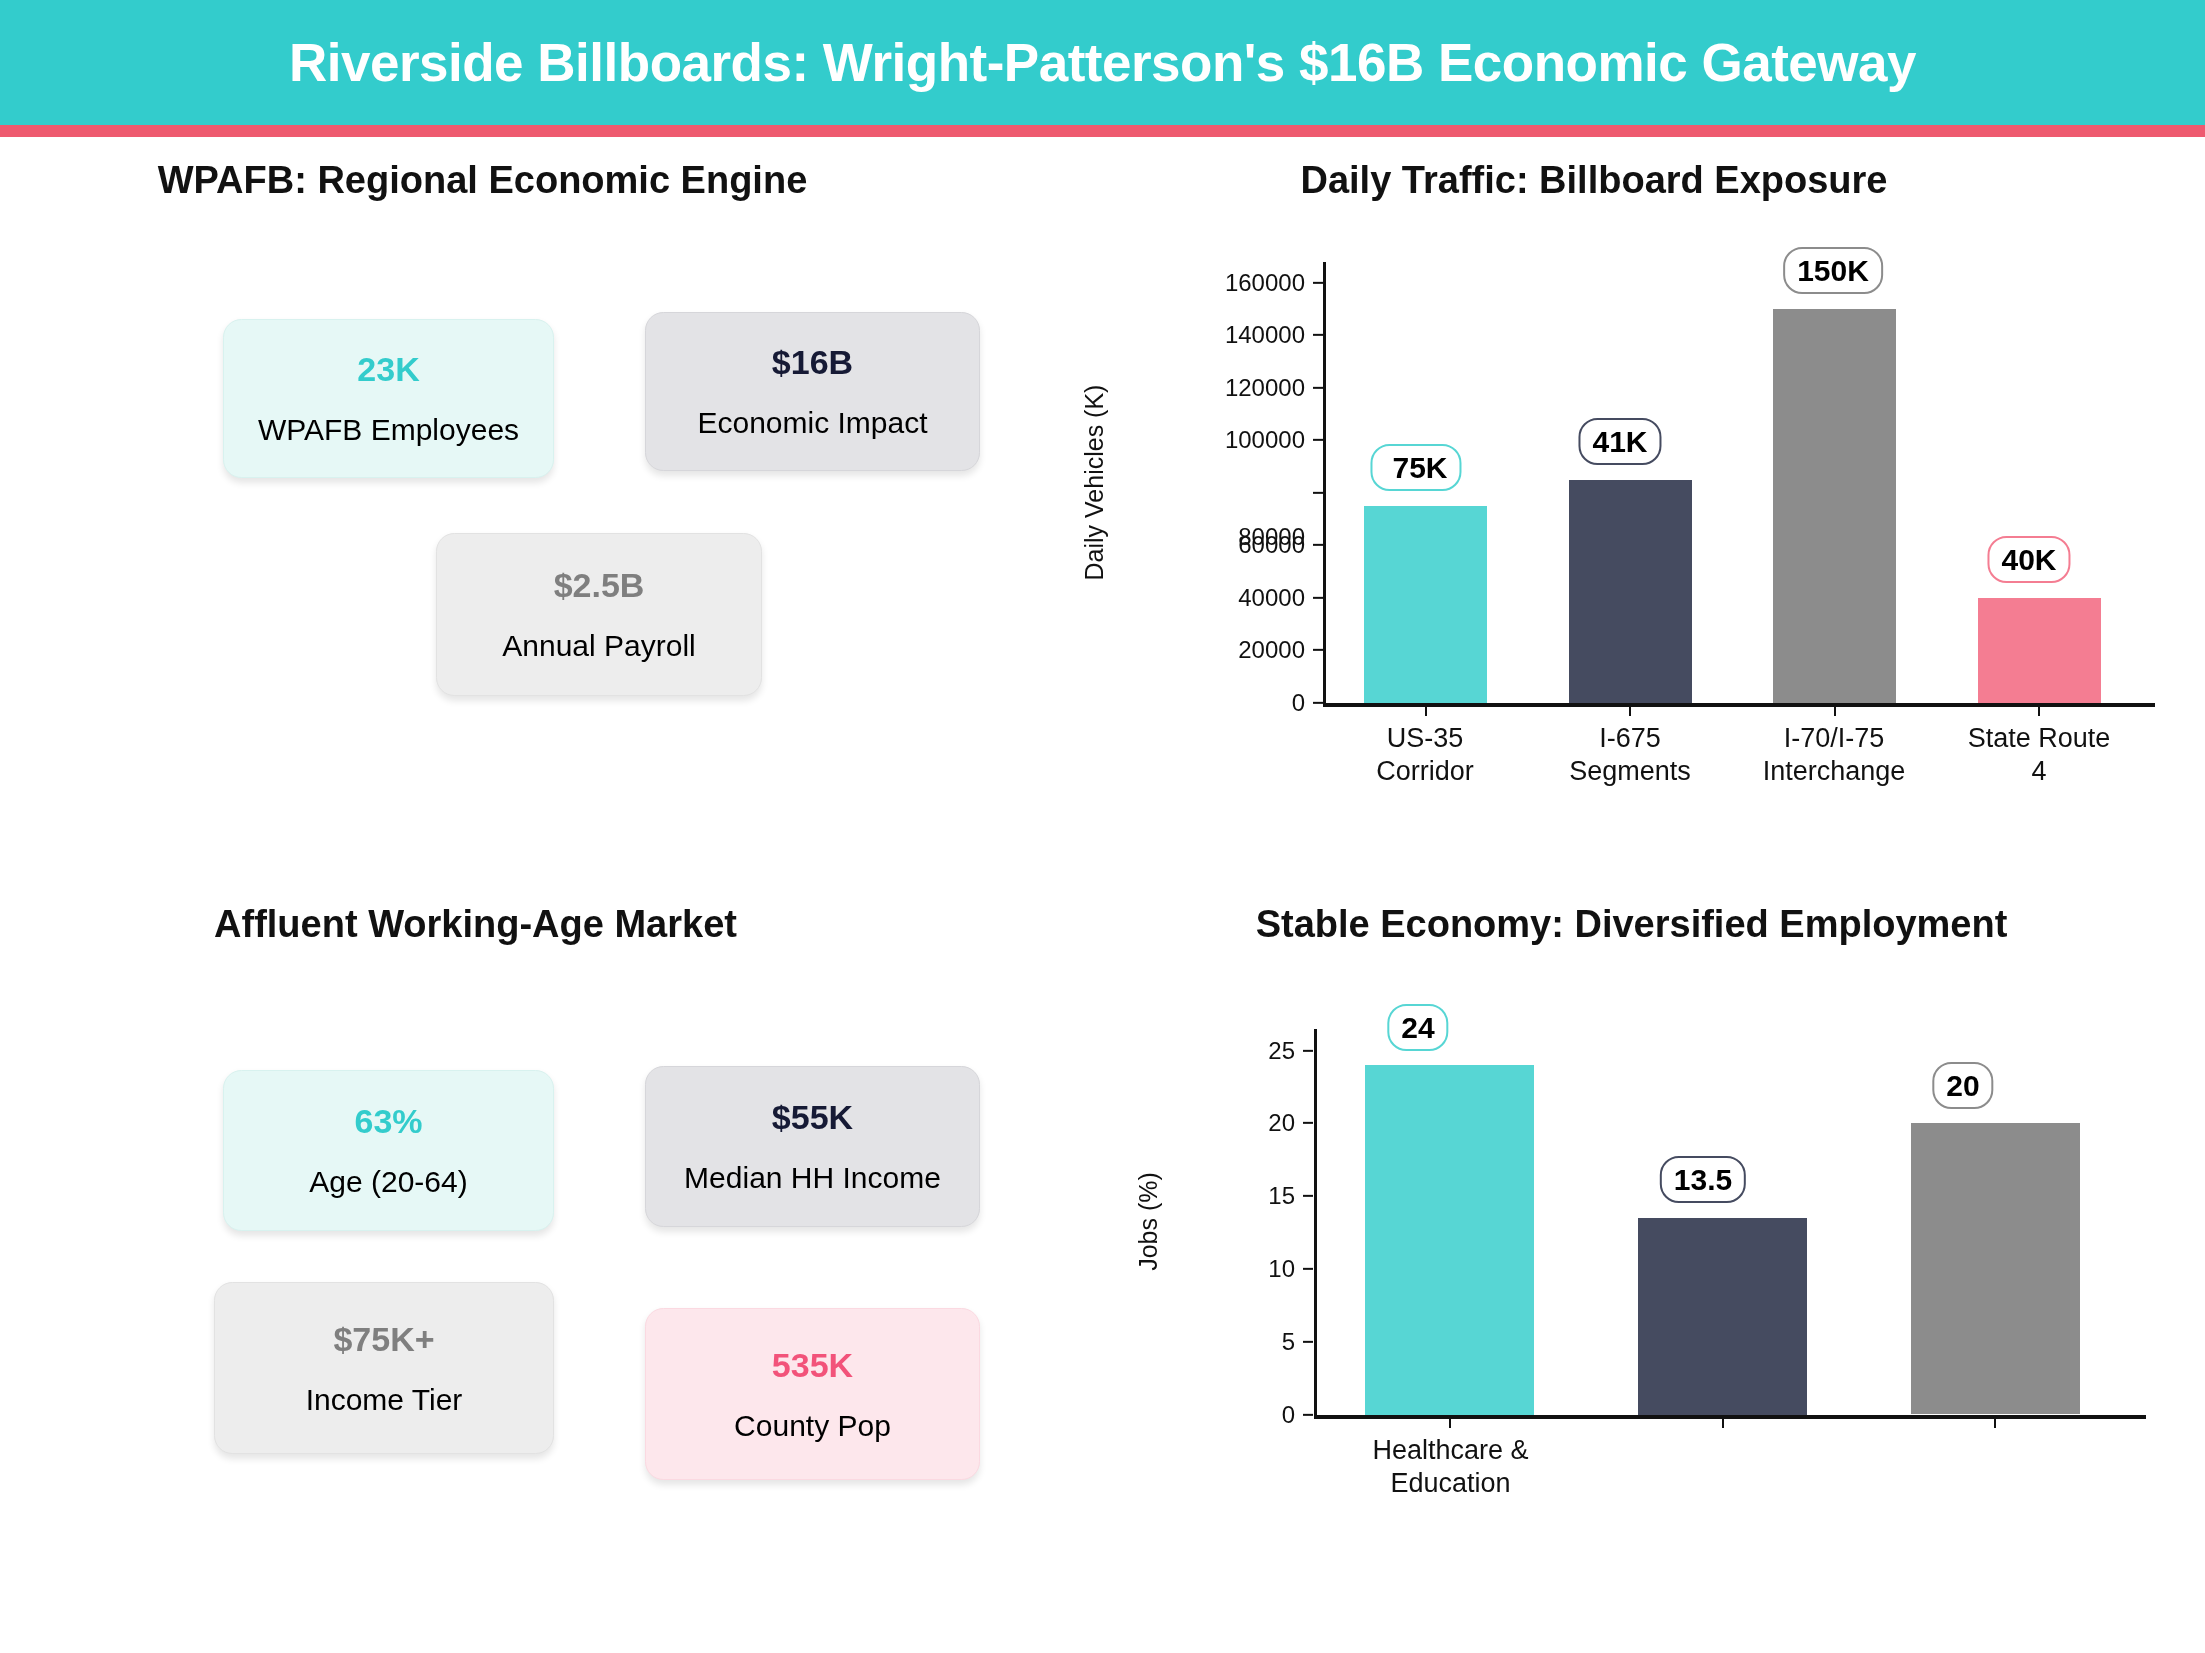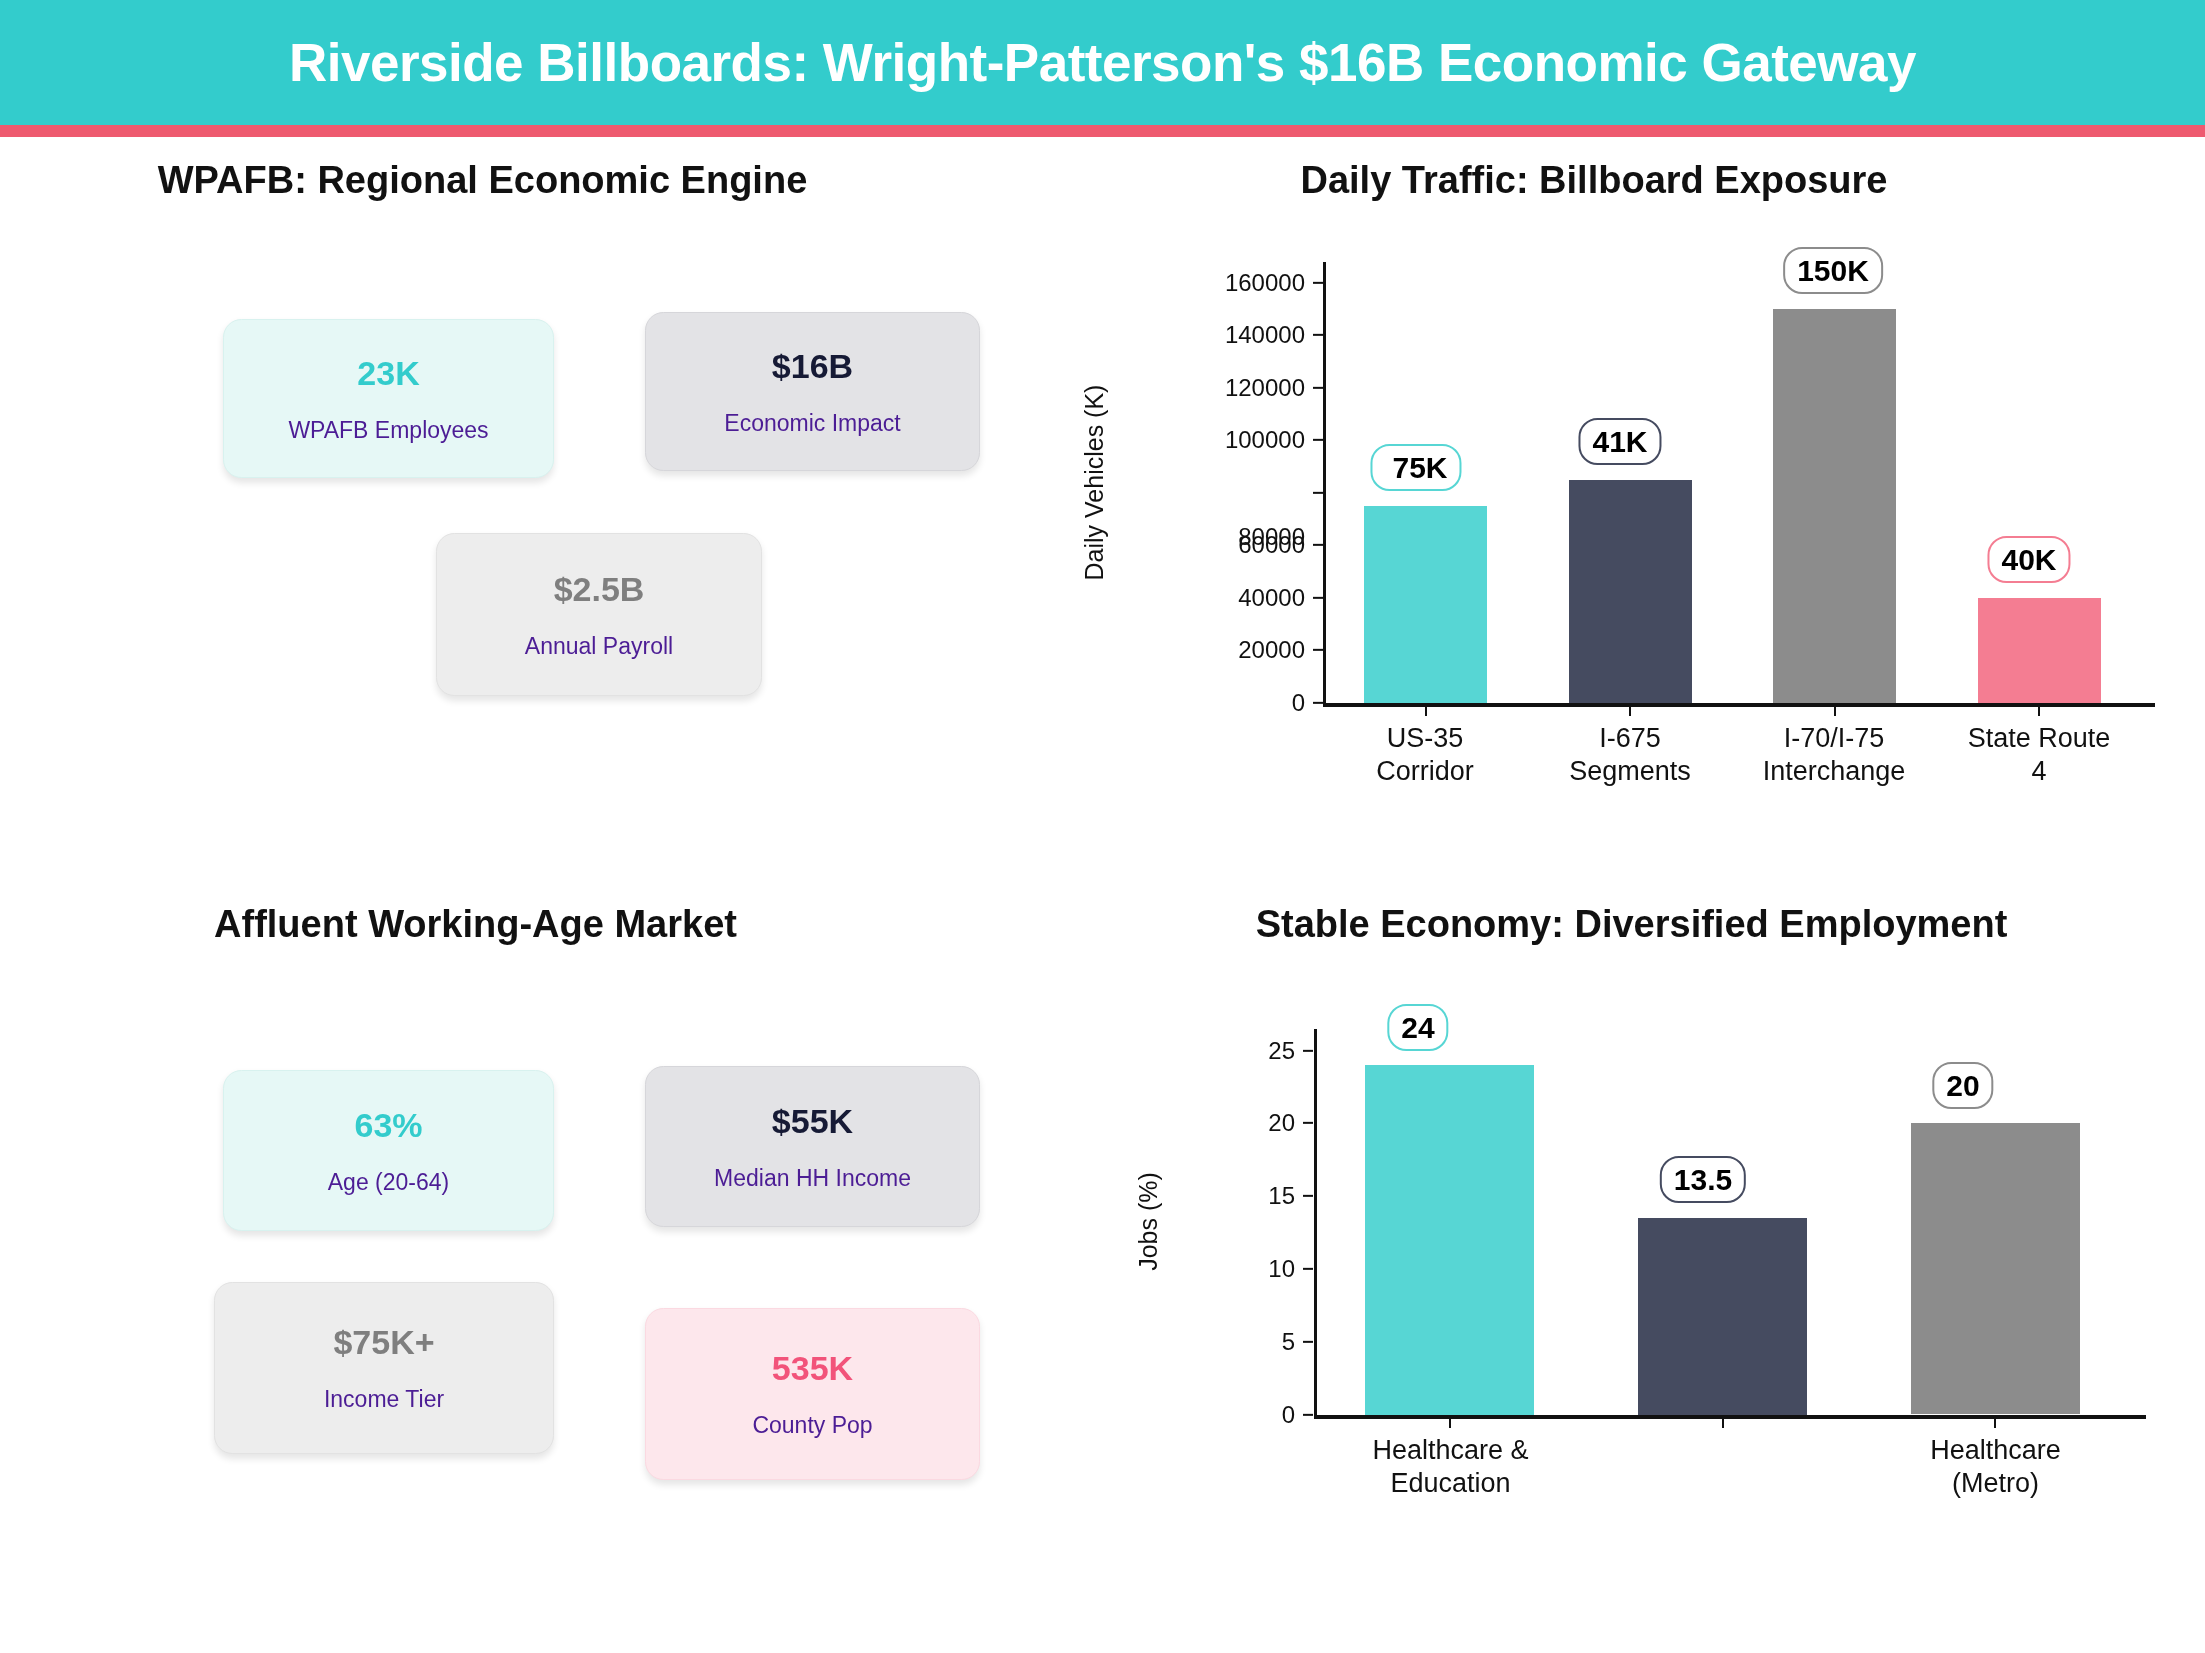--- a/index.html
+++ b/index.html
@@ -29,21 +29,21 @@
   #title-market  { left:0;    top:903px; width:951px; }
   #title-economy { left:1103px; top:903px; width:1057px; }
 
   
   .kpi-card{
     position:absolute; border-radius:18.4px;
     display:flex; flex-direction:column; align-items:center; justify-content:center;
     box-shadow:0 4.6px 7.4px rgba(0,0,0,0.10);
   }
   .kpi-value{ font-size:34px; font-weight:bold; line-height:1; }
-  .kpi-label{ font-size:23px; color:#4c1d95; line-height:1; margin-top:29px; }
+  .kpi-label{ font-size:30px; color:#000000; line-height:1; margin-top:29px; }
 
   .card-teal { background:#E6F8F6; border:1.4px solid #D8F2EF; }
   .card-gray { background:#E3E3E6; border:1.4px solid #D6D6DA; }
   .card-gray2{ background:#EDEDED; border:1.4px solid #E2E2E2; }
   .card-pink { background:#FDE7EC; border:1.4px solid #FBD9E1; }
 
   .v-teal { color:#33CCCC; }
   .v-navy { color:#161a35; }
   .v-gray { color:#7F7F7F; }
   .v-pink { color:#F2537A; }
@@ -197,16 +197,14 @@
     <div class="badge" style="border: 2.8px solid rgb(87, 214, 212); left: 302px; top: 58px;">24</div>
     <div class="xtick-mark" style="left: 333px; top: 472px;"></div>
     <div class="xlabel" style="left: 198px; width: 273px; top: 488px;">Healthcare &amp;
 Education</div>
     <div class="bar" style="left: 522px; top: 272px; width: 169px; height: 197px; background: rgb(69, 75, 96);"></div>
     <div class="badge" style="border: 2.8px solid rgb(69, 75, 96); left: 587px; top: 210px;">13.5</div>
     <div class="xtick-mark" style="left: 606px; top: 472px;"></div>
     <div class="bar" style="left: 795px; top: 177px; width: 169px; height: 291px; background: rgb(140, 140, 140);"></div>
     <div class="badge" style="border: 2.8px solid rgb(140, 140, 140); left: 847px; top: 116px;">20</div>
     <div class="xtick-mark" style="left: 878px; top: 472px;"></div>
-    <div class="xlabel" style="left: 743px; width: 273px; top: 488px;">Healthcare
-(Metro)</div>
   </div>
 
 
 </body></html>

